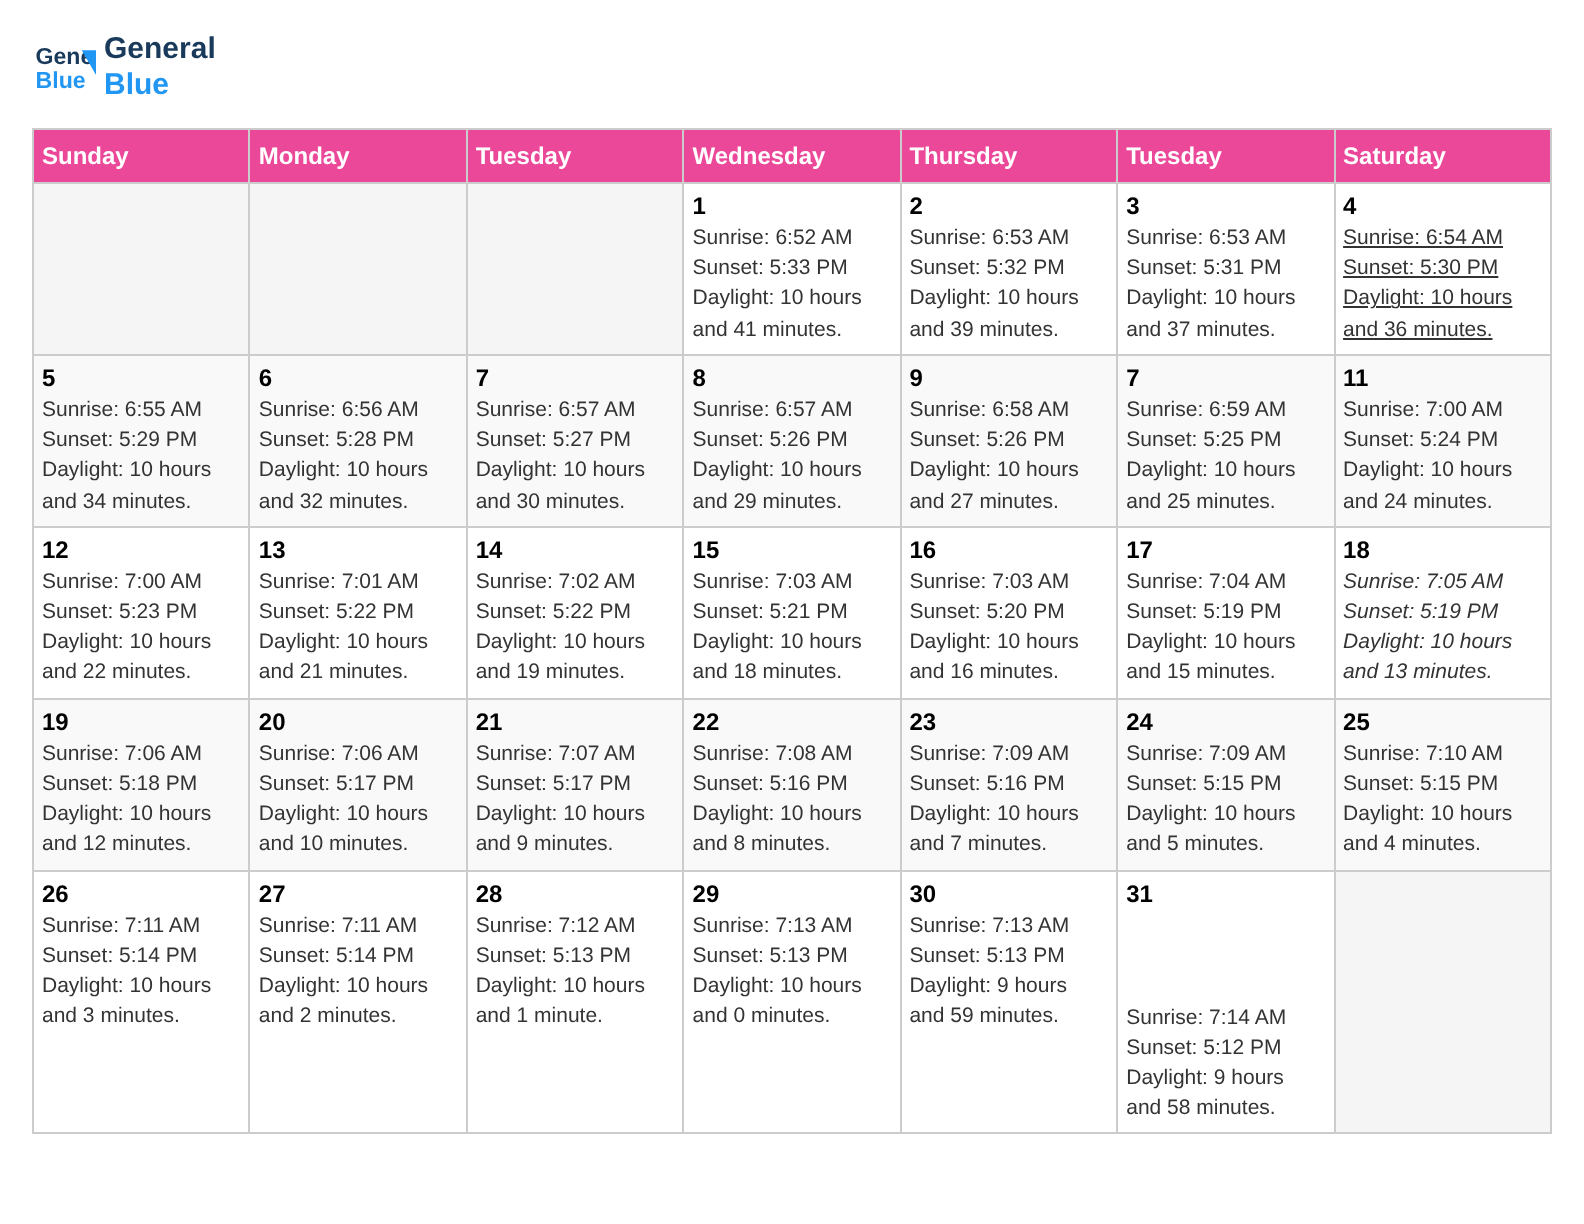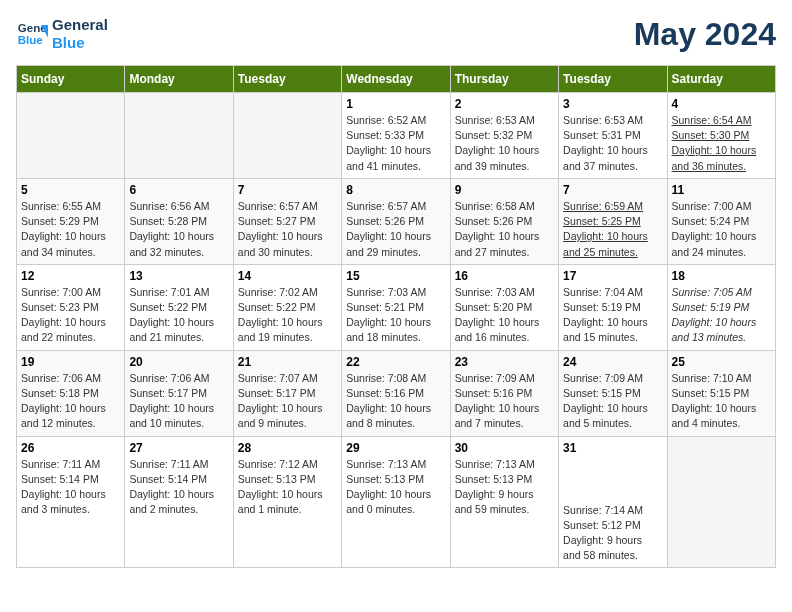--- a/index.html
+++ b/index.html
@@ -36,21 +36,21 @@
     .subtitle {
       font-size: 14px;
       color: #444;
     }
     .calendar {
       width: 100%;
       border-collapse: collapse;
       font-size: 11px;
     }
     .calendar th {
-      background-color: #4d7c0f;
+      background-color: #ec4899;
       color: #fff;
       padding: 6px 4px;
       text-align: left;
       font-size: 12px;
       font-weight: bold;
       border: 1px solid #ccc;
     }
     .calendar td {
       border: 1px solid #ccc;
       vertical-align: top;
@@ -86,21 +86,20 @@
       <text x="2" y="16" font-size="13" font-weight="bold" fill="#1a3a5c">General</text>
       <text x="2" y="29" font-size="13" font-weight="bold" fill="#2196F3">Blue</text>
       <polygon points="28,8 36,8 36,22" fill="#2196F3"></polygon>
     </svg>
     <div>
       <div style="font-size:15px;font-weight:bold;color:#1a3a5c;line-height:1.2;">General</div>
       <div style="font-size:15px;font-weight:bold;color:#2196F3;line-height:1.2;">Blue</div>
     </div>
   </div>
   <div class="title-block">
-    <div class="main-title">May 2024</div>
   </div>
 </div>
 
 <table class="calendar">
   <thead>
     <tr id="header-row">
         <th>Sunday</th>
         <th>Monday</th>
         <th>Tuesday</th>
         <th>Wednesday</th>
@@ -174,21 +173,21 @@
         </td>
         <td>
           <div class="day-number">9</div>
           <div class="day-info" style="white-space: pre-line;">Sunrise: 6:58 AM
 Sunset: 5:26 PM
 Daylight: 10 hours
 and 27 minutes.</div>
         </td>
         <td>
           <div class="day-number">7</div>
-          <div class="day-info" style="white-space: pre-line; text-decoration: underline;">Sunrise: 6:59 AM
+          <div class="day-info" style="white-space: pre-line;">Sunrise: 6:59 AM
 Sunset: 5:25 PM
 Daylight: 10 hours
 and 25 minutes.</div>
         </td>
         <td>
           <div class="day-number">11</div>
           <div class="day-info" style="white-space: pre-line;">Sunrise: 7:00 AM
 Sunset: 5:24 PM
 Daylight: 10 hours
 and 24 minutes.</div>

